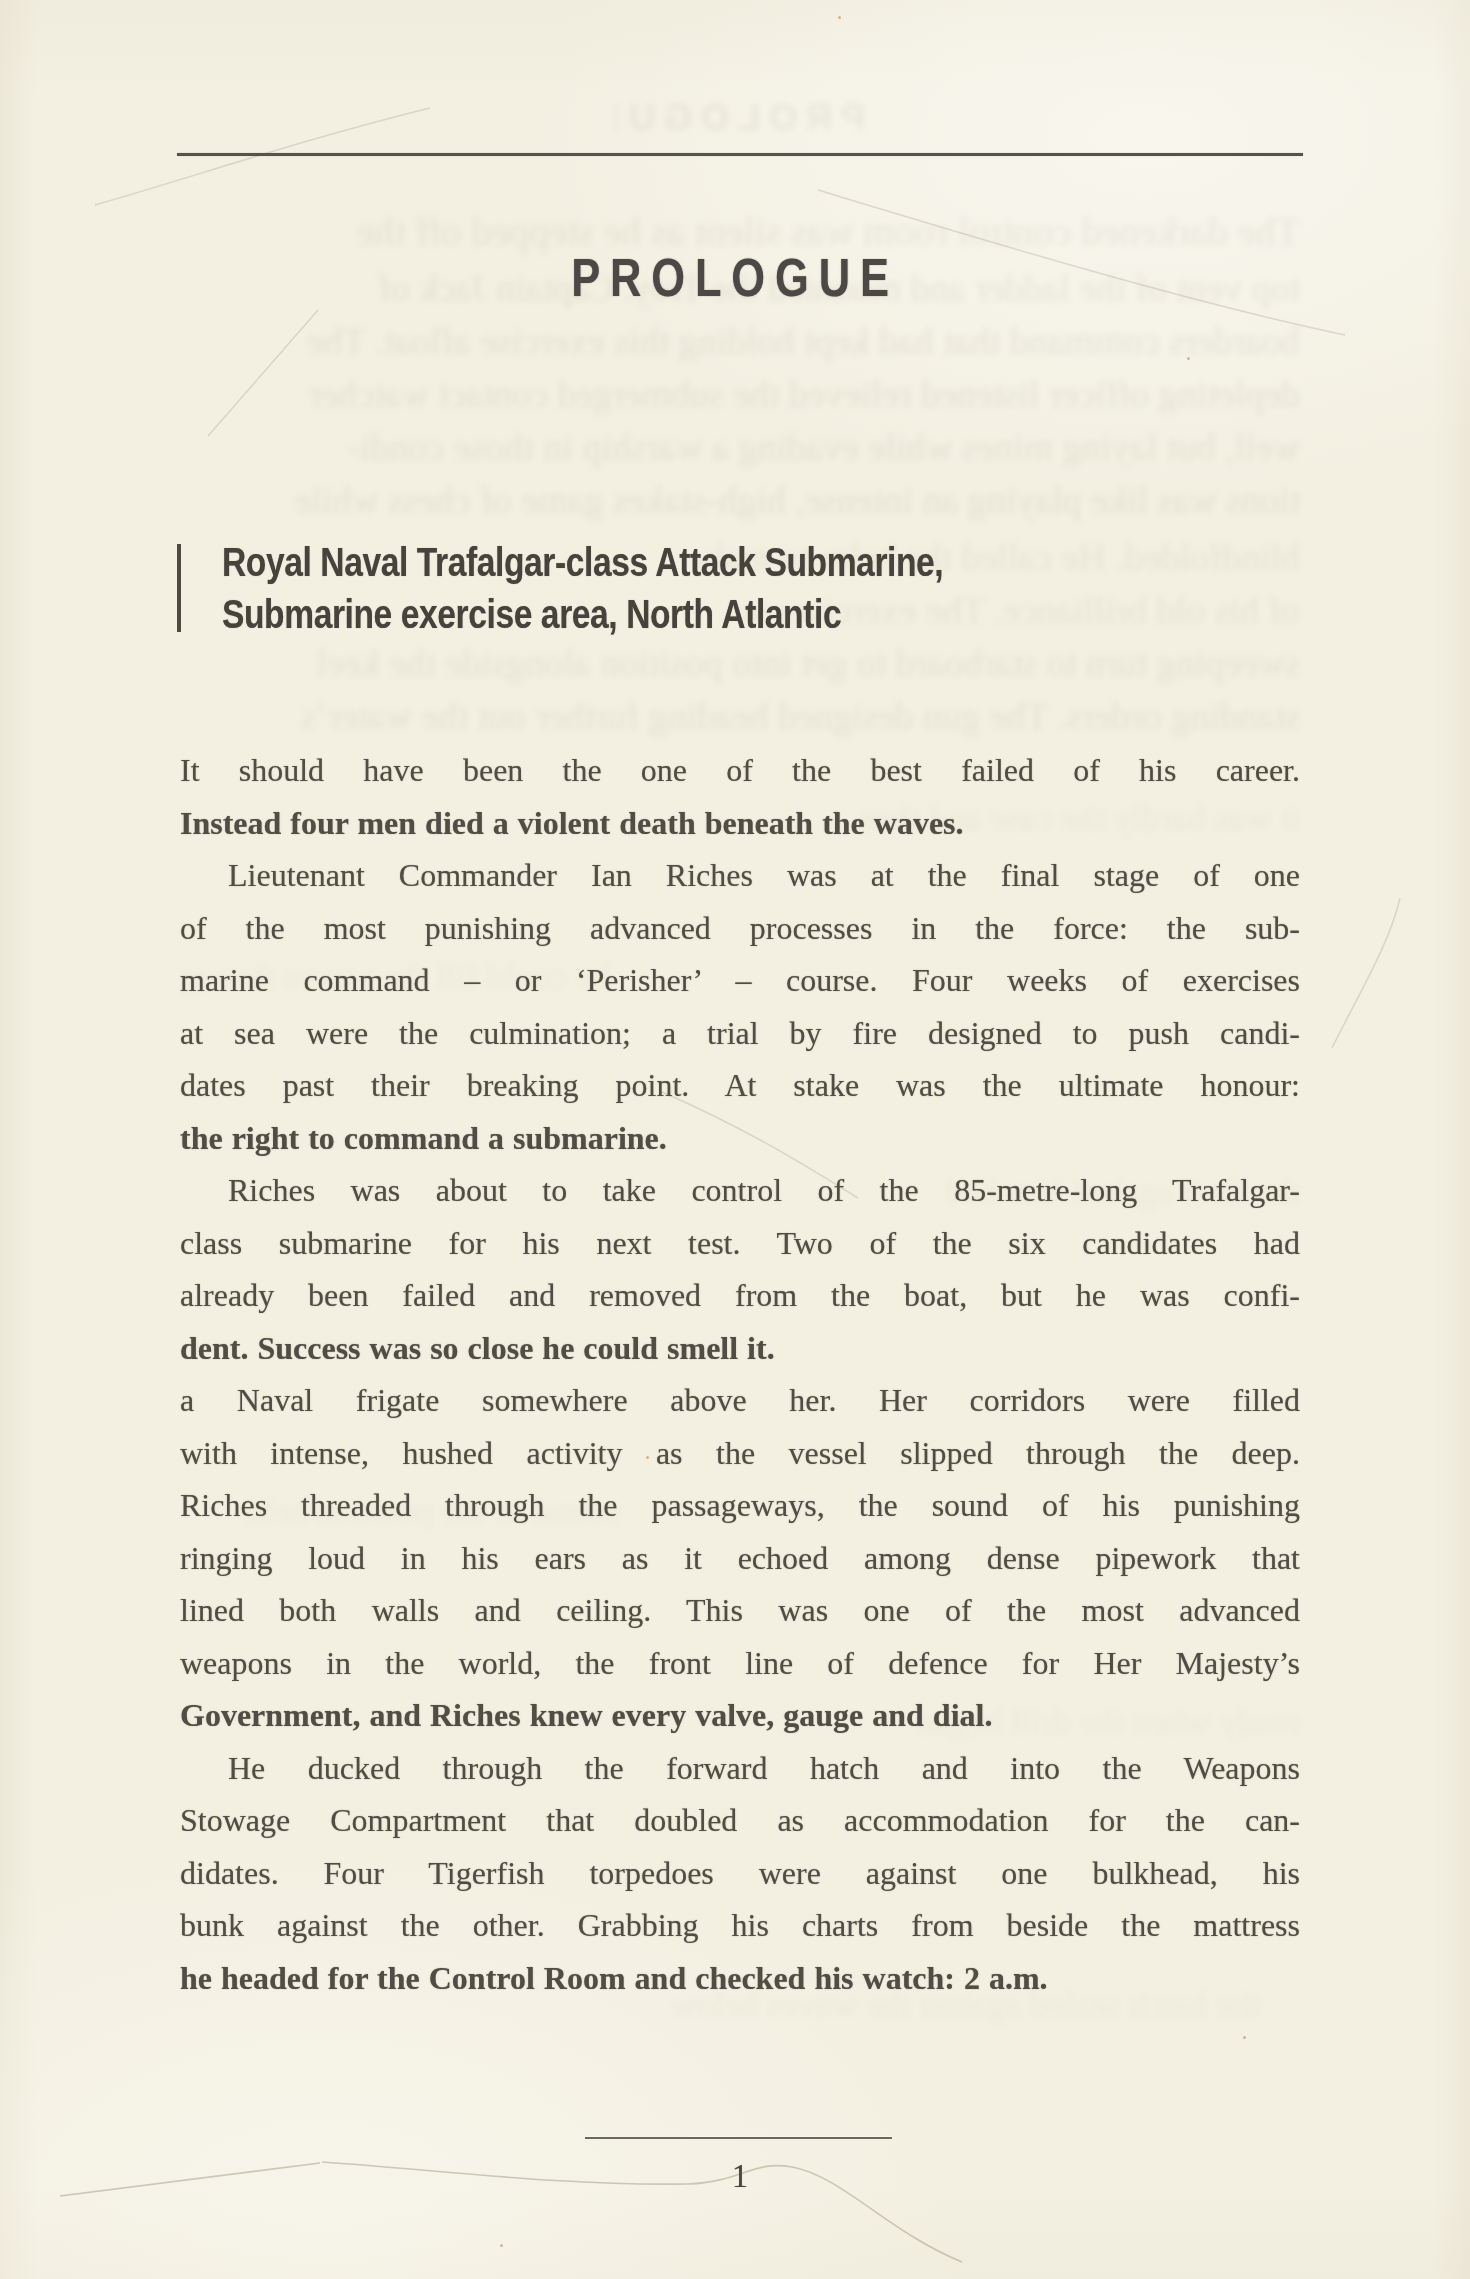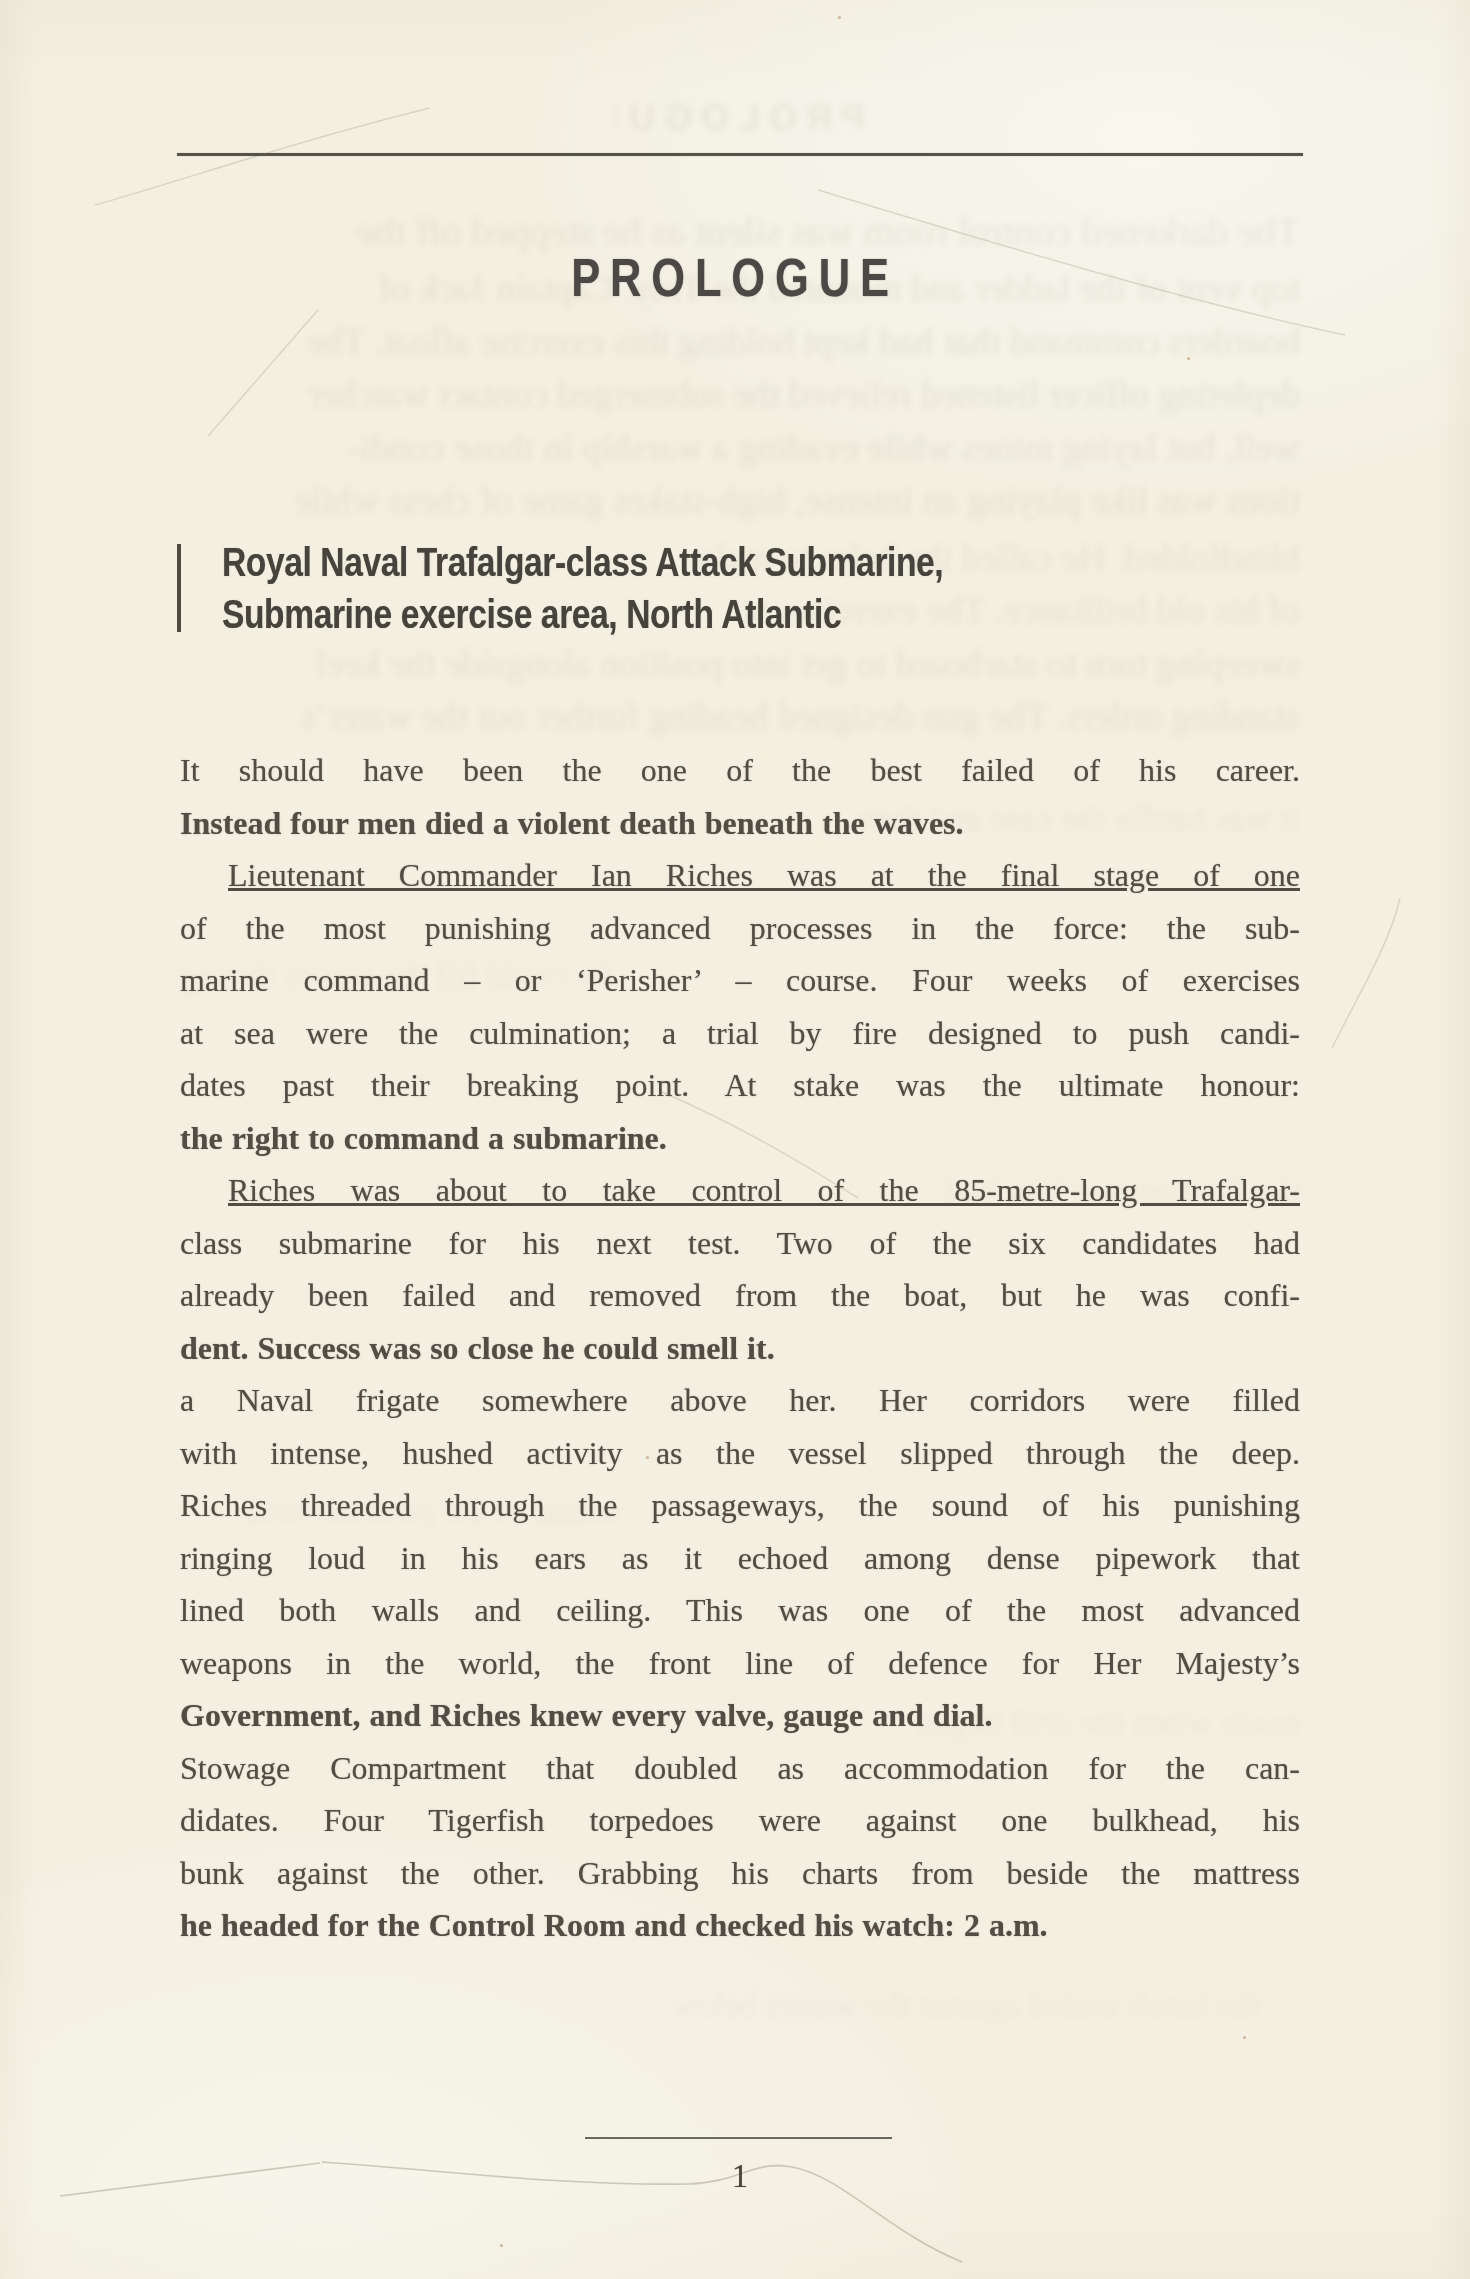--- a/index.html
+++ b/index.html
@@ -72,21 +72,21 @@
     text-align:justify;
     text-align-last:justify;
     -moz-text-align-last:justify;
     word-spacing:1px;
     color:#514d44;
     text-shadow:0 0 1.2px rgba(81,77,68,.5);
     white-space:normal;
     overflow:visible;
   }
   .bline.last{text-align-last:left;font-weight:bold;-moz-text-align-last:left;}
-  .bline.indent{text-indent:48px;text-decoration:underline;}
+  .bline.indent{text-indent:48px;}
   .footer-rule{position:absolute;left:585px;top:2137px;width:307px;height:2px;background:#6b685e;box-shadow:0 -1px 1px rgba(255,255,255,.4);}
   .page-number{position:absolute;left:180px;top:2158px;width:1120px;text-align:center;font-size:33px;color:#4a463d;text-shadow:0 0 1px rgba(74,70,61,.45);}
   .speck{position:absolute;width:3px;height:3px;border-radius:50%;background:rgba(181,117,66,0.5);}
 </style>
 </head>
 <body>
 
 <div class="page">
 
   <svg class="creases" width="1470" height="2279" viewBox="0 0 1470 2279">
@@ -148,20 +148,21 @@
         <div class="bline">class submarine for his next test. Two of the six candidates had</div>
         <div class="bline">already been failed and removed from the boat, but he was confi-</div>
         <div class="bline last">dent. Success was so close he could smell it.</div>
         <div class="bline">a Naval frigate somewhere above her. Her corridors were filled</div>
         <div class="bline">with intense, hushed activity as the vessel slipped through the deep.</div>
         <div class="bline">Riches threaded through the passageways, the sound of his punishing</div>
         <div class="bline">ringing loud in his ears as it echoed among dense pipework that</div>
         <div class="bline">lined both walls and ceiling. This was one of the most advanced</div>
         <div class="bline">weapons in the world, the front line of defence for Her Majesty’s</div>
         <div class="bline last">Government, and Riches knew every valve, gauge and dial.</div>
+        <div class="bline indent">He ducked through the forward hatch and into the Weapons</div>
         <div class="bline">Stowage Compartment that doubled as accommodation for the can-</div>
         <div class="bline">didates. Four Tigerfish torpedoes were against one bulkhead, his</div>
         <div class="bline">bunk against the other. Grabbing his charts from beside the mattress</div>
         <div class="bline last">he headed for the Control Room and checked his watch: 2 a.m.</div>
       </div>
 
     <div class="footer-rule"></div>
     <div class="page-number">1</div>
 
     <div class="speck" style="left:1187px;top:357px;"></div>

